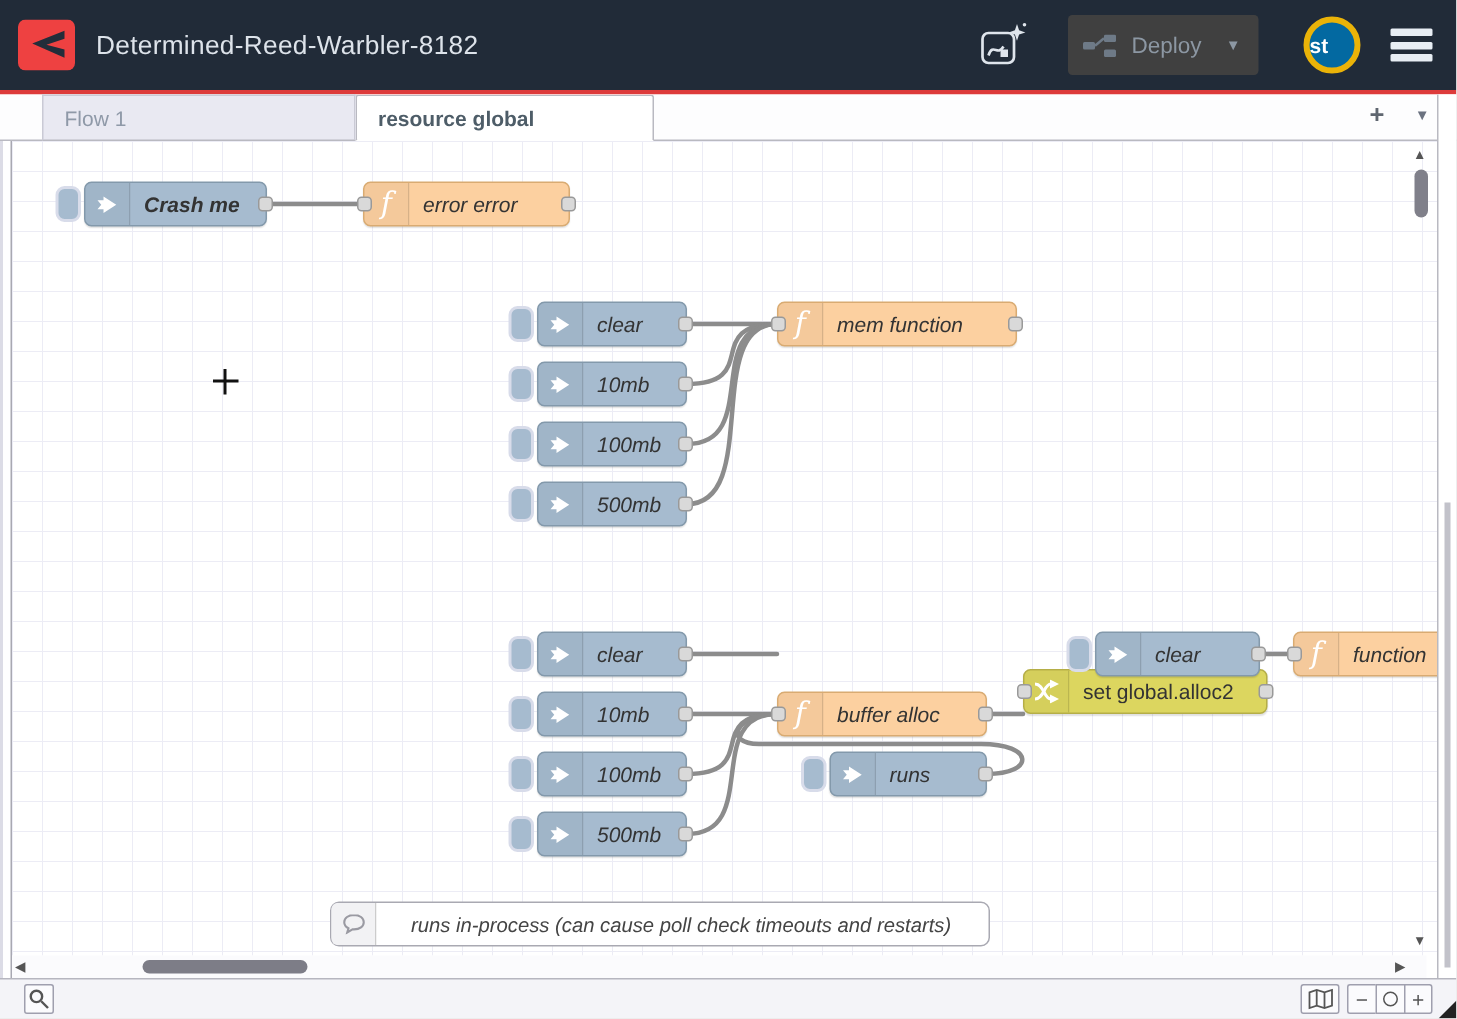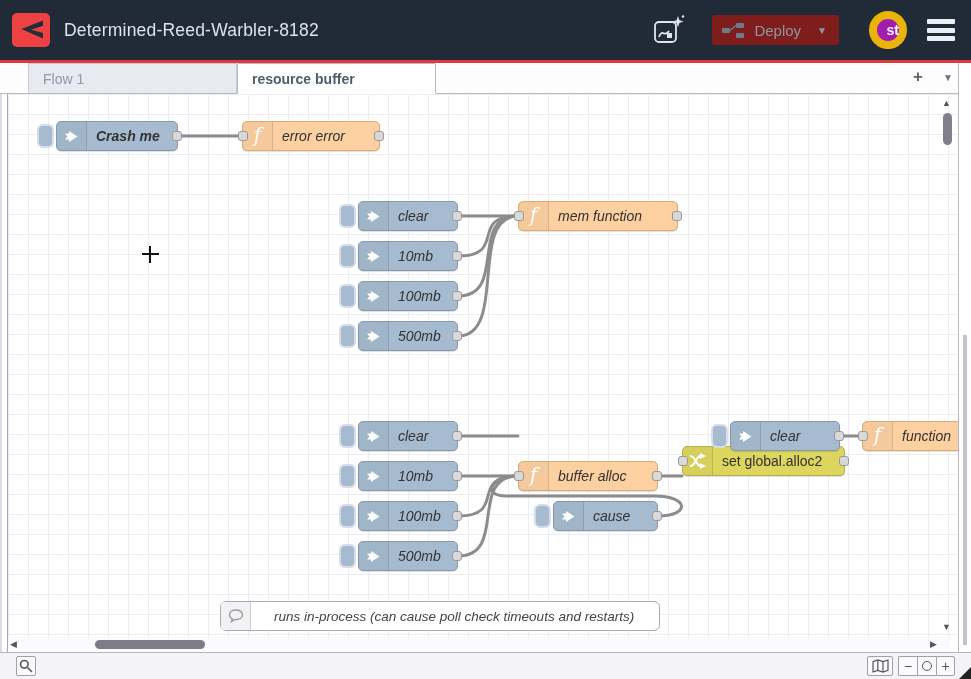--- a/index.html
+++ b/index.html
@@ -7,26 +7,26 @@
   #stage{position:relative;width:971px;height:679px;background:#fff;overflow:hidden;
          font-family:"Liberation Sans",sans-serif;padding-left:24px;-webkit-font-smoothing:antialiased;}
 
   
   #header{position:absolute;left:0;top:0;width:971px;height:60px;background:#212b38;
           display:flex;align-items:center;}
   #logo{margin-left:12px;width:38px;height:34px;flex:0 0 auto;}
   #title{margin-left:14px;color:#dde3ea;font-size:17.5px;letter-spacing:.2px;}
   #hdr-spacer{flex:1;}
   #ai-btn{width:36px;height:36px;margin-right:26px;display:flex;align-items:center;justify-content:center;cursor:pointer;}
-  #deploy-btn{height:30px;background:#7f1d1d;border-radius:3px;display:flex;align-items:center;
+  #deploy-btn{height:40px;background:#404040;border-radius:3px;display:flex;align-items:center;
               padding:0 12px 0 10px;cursor:pointer;}
   #deploy-btn .dlabel{color:#8c97a3;font-size:15px;margin:0 4px 0 10px;}
   #deploy-btn .caret{color:#8c97a3;font-size:10px;margin-left:12px;}
-  #avatar{width:38px;height:38px;border-radius:50%;background:#a21caf;border:8px solid #eab308;
-          margin:0 20px 0 30px;display:flex;align-items:center;justify-content:flex-end;
+  #avatar{width:38px;height:38px;border-radius:50%;background:#0369a1;border:4px solid #eab308;
+          margin:0 20px 0 30px;display:flex;align-items:center;justify-content:flex-start;
           color:#fff;font-size:14px;font-weight:bold;cursor:pointer;}
   #hamburger{margin-right:16px;cursor:pointer;}
   #hamburger .bar{width:28px;height:5px;background:#e8eef4;border-radius:1px;margin:3.5px 0;}
   #red-line{position:absolute;left:0;top:60px;width:971px;height:3px;background:#dd3b3b;}
 
   
   #tabbar{position:absolute;left:0;top:63px;width:971px;height:31px;background:#fdfdfe;
           border-bottom:1px solid #b9b9c1;}
   #tabs{position:absolute;left:28px;top:0;height:31px;display:flex;justify-content:center;}
   .tab{height:31px;line-height:30px;padding-left:14px;font-size:14px;border:1px solid #cacad5;
@@ -146,21 +146,21 @@
       <div class="bar"></div>
         <div class="bar"></div>
         <div class="bar"></div>
     </div>
   </div>
   <div id="red-line"></div>
 
   <div id="tabbar">
     <div id="tabs">
         <div class="tab">Flow 1</div>
-        <div class="tab active">resource buffer</div>
+        <div class="tab active">resource global</div>
       </div>
     <div id="tab-add">+</div>
     <div id="tab-list">▼</div>
   </div>
 
   <div id="left-strip">
       <div class="groove"></div>
     </div>
   <div id="canvas">
     <div id="flow-layer">
@@ -307,21 +307,21 @@
           <span class="port in"></span>
           <span class="port out"></span>
         </div>
         <div class="node inject" style="left: 553px; top: 501px; width: 105px;">
           <div class="nbtn"></div>
           <div class="nicon">
             <svg width="15" height="15" viewBox="0 0 15 15">
               <path d="M1 4.5 L5 4.5 L5 2 L13.5 7.5 L5 13 L5 10.5 L1 10.5 L3.5 7.5 Z" fill="#fff"></path>
             </svg>
           </div>
-          <span class="nlabel">cause</span>
+          <span class="nlabel">runs</span>
           <span class="port out"></span>
         </div>
         <div class="node inject" style="left: 730px; top: 421px; width: 110px;">
           <div class="nbtn"></div>
           <div class="nicon">
             <svg width="15" height="15" viewBox="0 0 15 15">
               <path d="M1 4.5 L5 4.5 L5 2 L13.5 7.5 L5 13 L5 10.5 L1 10.5 L3.5 7.5 Z" fill="#fff"></path>
             </svg>
           </div>
           <span class="nlabel">clear</span>

